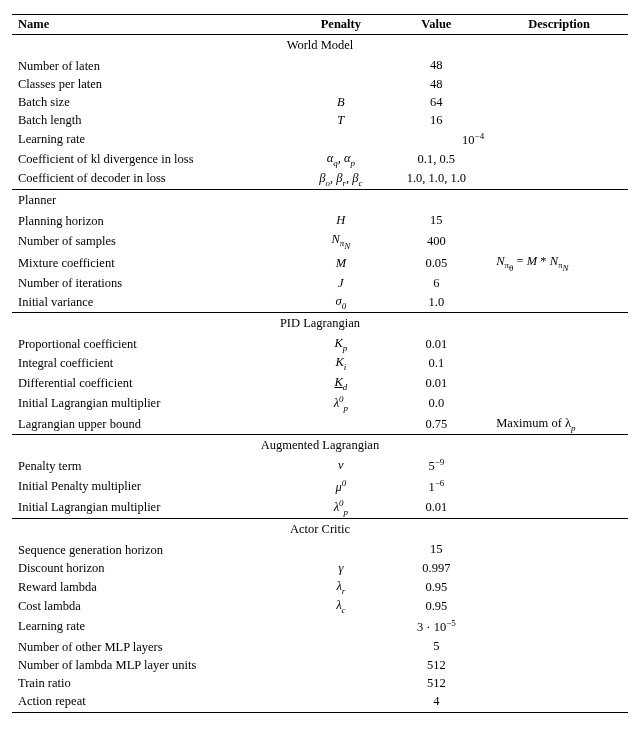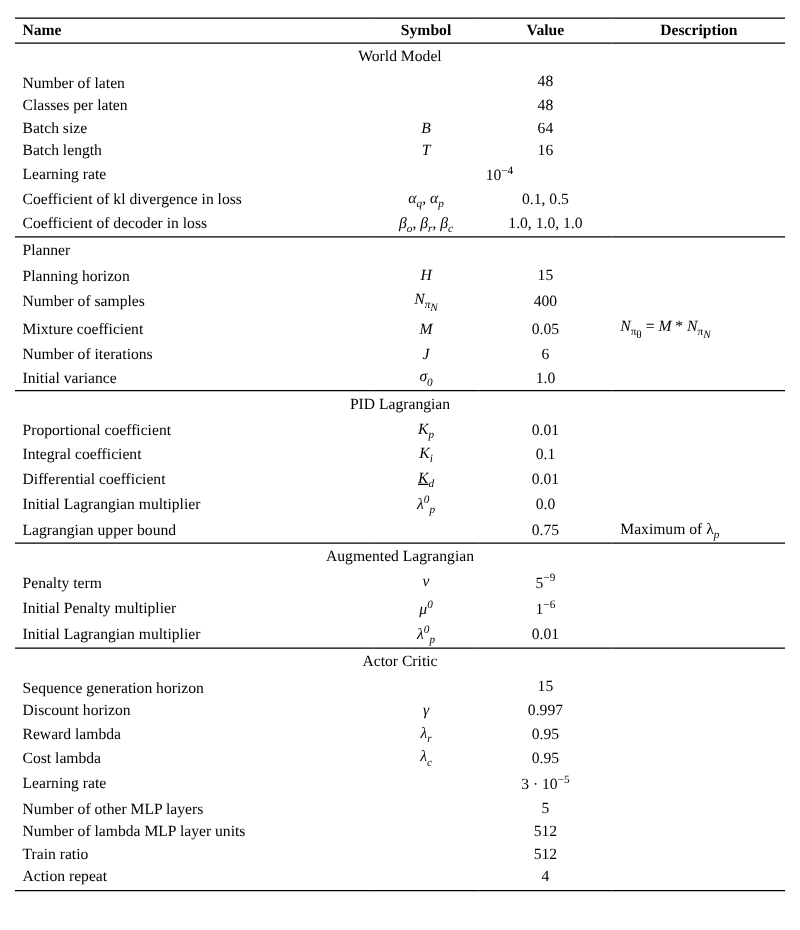--- a/index.html
+++ b/index.html
@@ -42,21 +42,21 @@
   </style>
 </head>
 <body>
 
 <p class="intro"></p>
 
 <table>
   <thead>
     <tr>
       <th>Name</th>
-      <th style="text-align:center;">Symbol</th>
+      <th style="text-align:center;">Penalty</th>
       <th style="text-align:center;">Value</th>
       <th style="text-align:center;">Description</th>
     </tr>
   </thead>
   <tbody id="table-body">
   <tr class="section-header">
         <td colspan="4" style="text-align:center; border-top:1px solid #000; padding: 3px 6px;">World Model</td>
       </tr>
       <tr>
       <td style="padding-top:3px;">Number of laten</td>
@@ -78,21 +78,21 @@
     </tr>
       <tr>
       <td style="">Batch length</td>
       <td style="text-align:center; font-style:italic;"><i>T</i></td>
       <td style="text-align:center;">16</td>
       <td></td>
     </tr>
       <tr>
       <td style="">Learning rate</td>
       <td style="text-align:center; font-style:italic;"></td>
-      <td style="text-align:left;">10<sup>−4</sup></td>
+      <td style="text-align:right;">10<sup>−4</sup></td>
       <td></td>
     </tr>
       <tr>
       <td style="">Coefficient of kl divergence in loss</td>
       <td style="text-align:center; font-style:italic;"><i>α<sub><i>q</i></sub>, α<sub><i>p</i></sub></i></td>
       <td style="text-align:center;">0.1, 0.5</td>
       <td></td>
     </tr>
       <tr>
       <td style="">Coefficient of decoder in loss</td>

